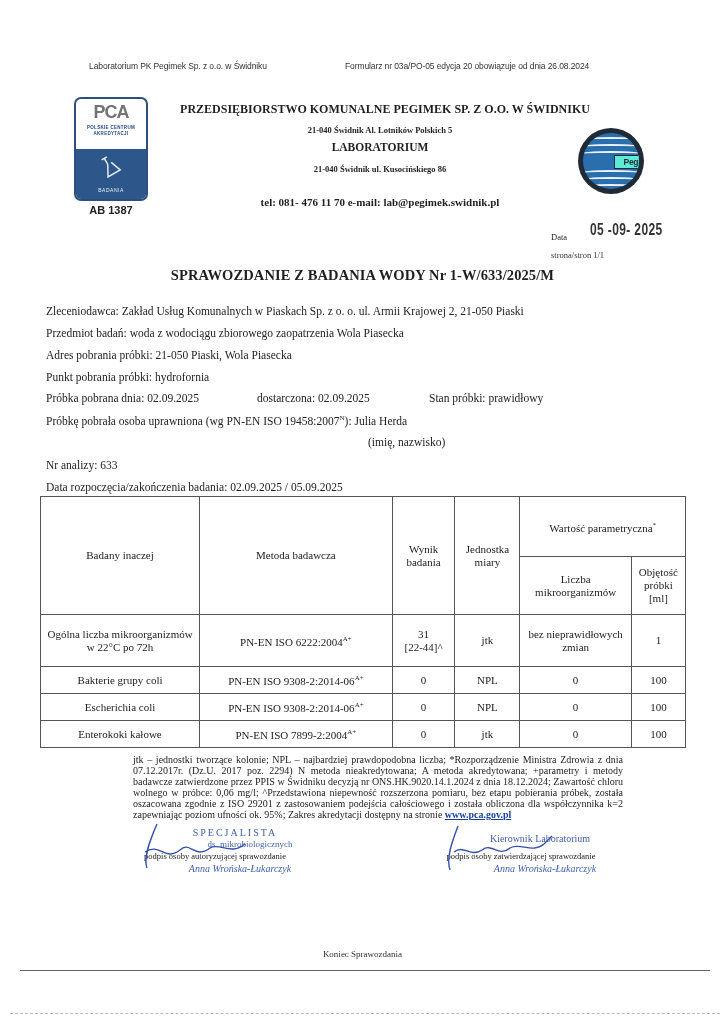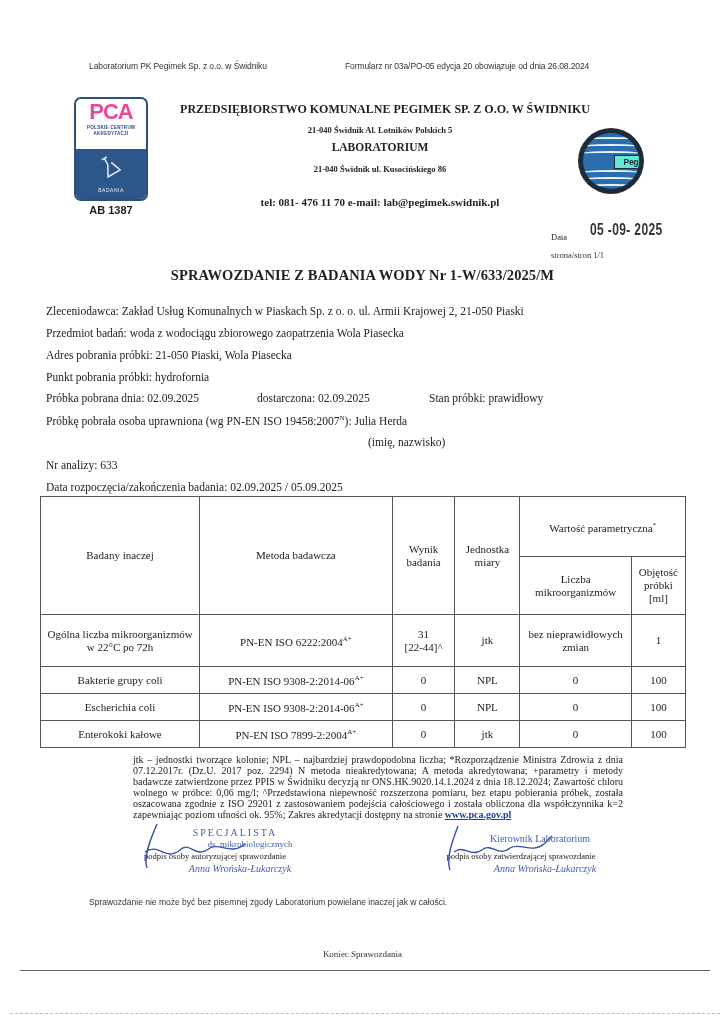--- a/index.html
+++ b/index.html
@@ -6,21 +6,21 @@
     body {
       width: 725px; height: 1024px; background: #ffffff; position: relative; overflow: hidden;
       font-family: "Liberation Serif", serif; color: #1f1f1f;
     }
     .abs { position: absolute; }
     .topline { top: 61px; font-size: 8.5px; font-family: "Liberation Sans", sans-serif; color: #333; letter-spacing: -0.1px; }
     .pca {
       left: 74px; top: 97px; width: 70px; height: 100px; border: 2px solid #2c4f7c; border-radius: 7px; overflow: hidden; background: #fff;
     }
     .pca .top { height: 50px; text-align: center; }
-    .pca .logo { font-family: "Liberation Sans", sans-serif; font-weight: bold; font-size: 22px; color: #ec4899; line-height: 26px; letter-spacing: -1px; }
+    .pca .logo { font-family: "Liberation Sans", sans-serif; font-weight: bold; font-size: 18px; color: #737373; line-height: 26px; letter-spacing: -1px; }
     .pca .sub { font-family: "Liberation Sans", sans-serif; font-size: 4.5px; font-weight: bold; color: #244a85; line-height: 6px; letter-spacing: 0.3px; }
     .pca .bottom { position: absolute; left: 0; right: 0; bottom: 0; height: 50px; background: #2d568a; text-align: center; }
     .pca .bottom .bad { position: absolute; bottom: 6px; left: 0; right: 0; font-family: "Liberation Sans", sans-serif; font-size: 5px; color: #e6ecf5; letter-spacing: 0.5px; }
     .ab { left: 74px; top: 204px; width: 74px; text-align: center; font-family: "Liberation Sans", sans-serif; font-size: 11px; font-weight: bold; color: #222; }
     .hdr { left: 180px; width: 400px; text-align: center; font-weight: bold; }
     .pegimek { left: 578px; top: 128px; width: 66px; height: 66px; border-radius: 50%; background: #1f2a36; }
     .pegimek .inner { position: absolute; left: 5px; top: 5px; width: 56px; height: 56px; border-radius: 50%; background: #2a6eae; overflow: hidden; }
     .pegimek .wave { position: absolute; left: -4px; width: 64px; height: 4px; border-top: 2px solid #e8f2fb; border-radius: 50%; }
     .pegimek .label { position: absolute; left: 3px; top: 22px; width: 50px; height: 12px; background: #5eead4; border: 1.5px solid #1f2a36; font-family: "Liberation Sans", sans-serif; font-weight: bold; font-size: 8.5px; color: #1f2a36; text-align: center; line-height: 12px; letter-spacing: -0.3px; margin-left: 28px; }
     .date-label { left: 551px; top: 232px; font-size: 8.5px; }
@@ -202,17 +202,16 @@
 </svg>
 
 <div class="abs stamp" style="left:455px; top:833px; width:170px;">Kierownik Laboratorium</div>
 <div class="abs sig" style="left:426px; top:851px; width:190px;">podpis osoby zatwierdzającej sprawozdanie</div>
 <div class="abs stamp" style="left:465px; top:863px; width:160px;"><i>Anna Wrońska-Łukarczyk</i></div>
 <svg class="scribble" style="left:440px; top:822px;" width="130" height="50">
   <path d="M18 4 C12 20, 6 36, 10 48 M14 30 C24 22, 30 36, 42 28 C52 20, 58 36, 70 26 C80 20, 92 32, 104 22 L112 14" stroke="#3550a8" stroke-width="1.4" fill="none"></path>
 </svg>
 
 <div class="abs disclaimer">
-  <div>Sprawozdanie nie może być bez pisemnej zgody Laboratorium powielane inaczej jak w całości.</div>
 </div>
 <div class="abs end">Koniec Sprawozdania</div>
 <div class="abs rule"></div>
 <div class="abs rule2"></div>
 
 </body></html>

